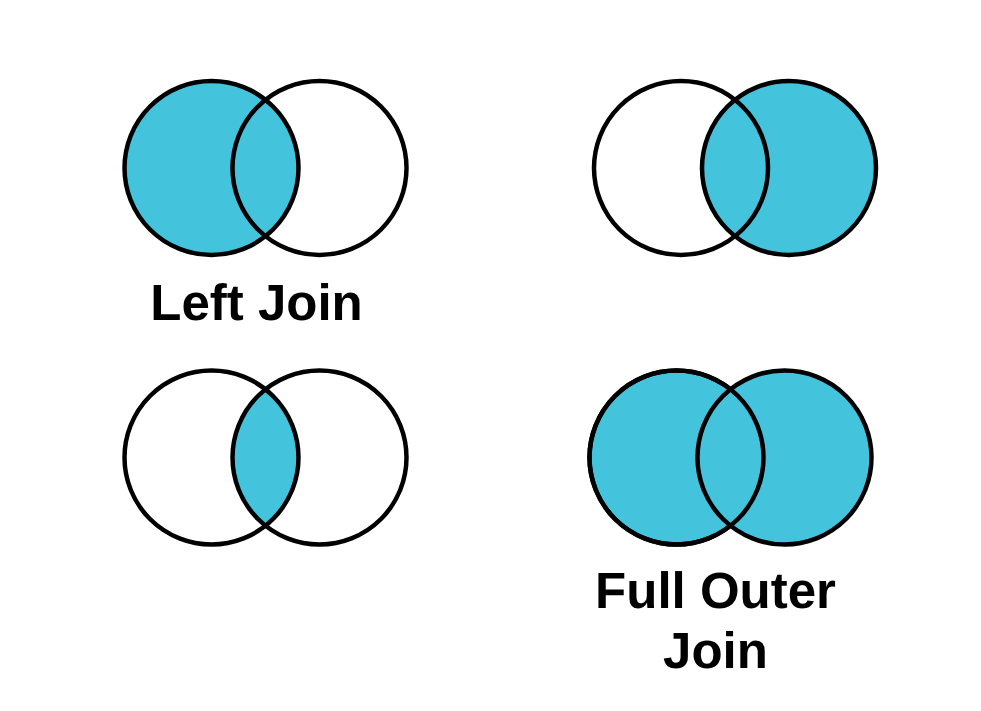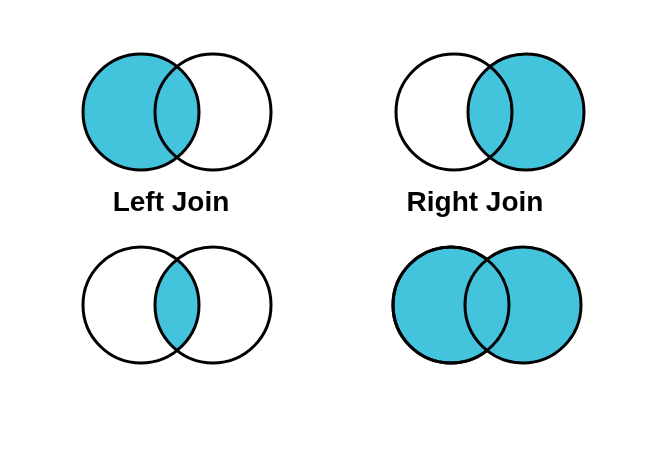--- a/index.html
+++ b/index.html
@@ -31,21 +31,21 @@
     fill: none;
   }
   .venn circle.filled { fill: var(--region-fill); }
   .venn circle.clipped-fill {
     fill: var(--region-fill);
     stroke: none;
   }
   .venn-label {
     position: absolute;
     text-align: center;
-    font-size: 28px;
+    font-size: 34px;
     font-weight: bold;
     line-height: 40px;
     color: var(--label-text);
     white-space: nowrap;
   }
   .venn-label.wrap { white-space: normal; }
 </style>
 </head>
 <body>
 
@@ -54,32 +54,32 @@
   <svg class="venn" style="left:77px; top:52px;" viewBox="0 0 200 120">
     <circle class="filled" cx="64" cy="60" r="58"></circle>
     <circle cx="136" cy="60" r="58"></circle>
   </svg>
   <div class="venn-label" style="left:41px; top:182px; width:260px;">Left Join</div>
 
   <svg class="venn" style="left:390px; top:52px;" viewBox="0 0 200 120">
     <circle class="filled" cx="136" cy="60" r="58"></circle>
     <circle cx="64" cy="60" r="58"></circle>
   </svg>
-  <div class="venn-label" style="left:345px; top:182px; width:260px;">Right Join</div>
 
   <svg class="venn" style="left:77px; top:245px;" viewBox="0 0 200 120">
     <defs>
       <clipPath id="lens-clip-inner">
         <circle cx="64" cy="60" r="58"></circle>
       </clipPath>
     </defs>
     <circle class="clipped-fill" cx="136" cy="60" r="58" clip-path="url(#lens-clip-inner)"></circle>
     <circle cx="64" cy="60" r="58"></circle>
     <circle cx="136" cy="60" r="58"></circle>
   </svg>
 
   <svg class="venn" style="left:387px; top:245px;" viewBox="0 0 200 120">
     <circle class="filled" cx="64" cy="60" r="58"></circle>
     <circle class="filled" cx="136" cy="60" r="58"></circle>
     <circle cx="64" cy="60" r="58"></circle>
   </svg>
+  <div class="venn-label wrap" style="left:387px; top:374px; width:180px;">Full Outer Join</div>
 
 </div>
 
 </body></html>

